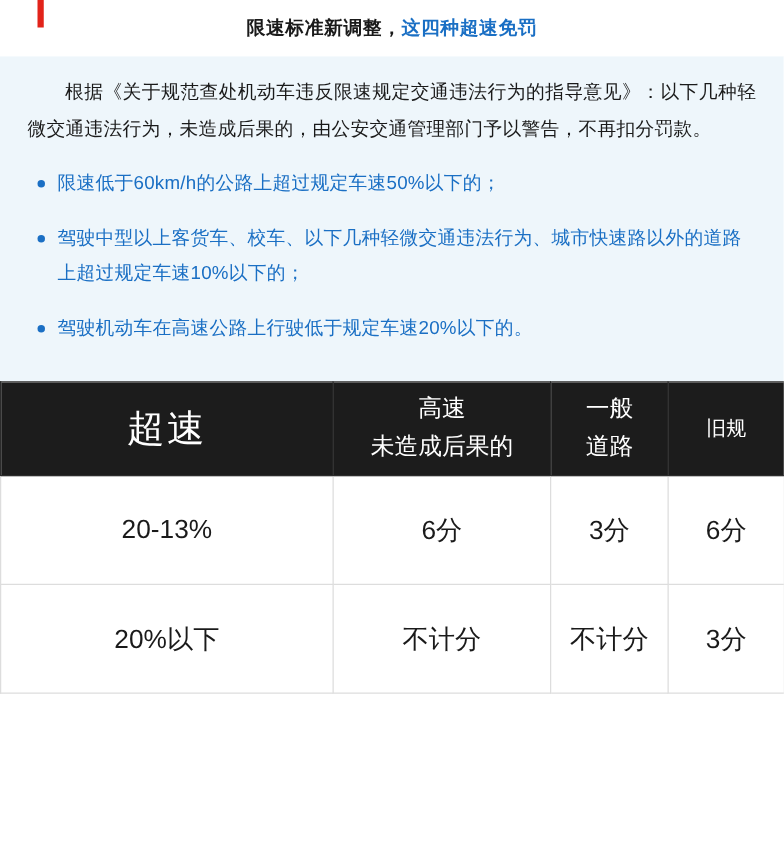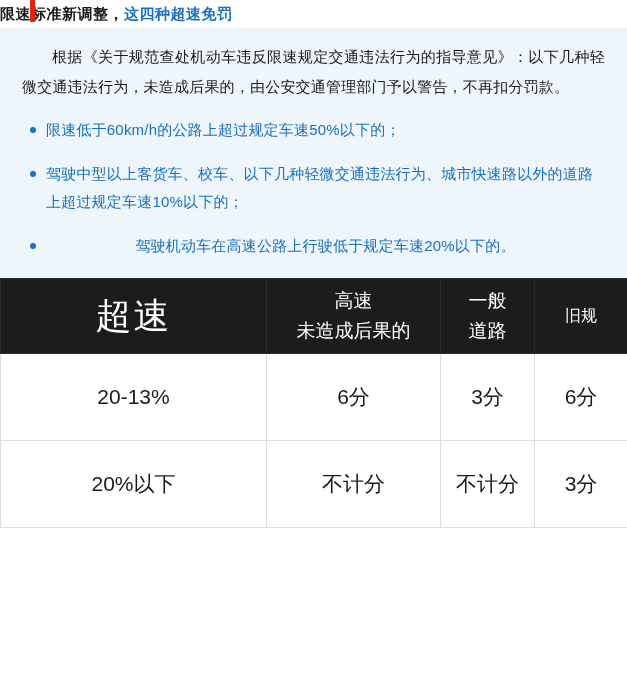--- a/index.html
+++ b/index.html
@@ -12,25 +12,25 @@
     height: 688px;
     font-family: "Liberation Sans", "DejaVu Sans", sans-serif;
     color: #1a1a1a;
     overflow: hidden;
     position: relative;
   }
 
   
   .header {
     position: relative;
-    height: 28px;
+    height: 45px;
     background: #ffffff;
     display: flex;
     align-items: center;
-    justify-content: flex-start;
+    justify-content: center;
   }
   .header .redbar {
     position: absolute;
     left: 30px;
     top: 0;
     width: 5px;
     height: 22px;
     background: #e2231a;
   }
   .header-title {
@@ -68,22 +68,21 @@
     position: relative;
     padding-left: 24px;
     margin-bottom: 16px;
     font-size: 15px;
     font-weight: normal;
     line-height: 28px;
     color: #1a6fc4;
     letter-spacing: 0.2px;
   }
   .bullet:last-child {
-    margin-bottom: 2px;
-    text-align: center;
+    margin-bottom: 12px;
   }
   .bullet .dot {
     position: absolute;
     left: 8px;
     top: 11px;
     width: 6px;
     height: 6px;
     border-radius: 50%;
     background: #1a6fc4;
   }
@@ -104,21 +103,21 @@
     vertical-align: middle;
   }
   table.speed-table thead th {
     background: #1c1c1c;
     color: #ffffff;
     border: 1px solid #2c2c2c;
     height: 72px;
     font-weight: normal;
   }
   .th-main {
-    font-size: 36px;
+    font-size: 30px;
     font-weight: bold;
     letter-spacing: 2px;
   }
   .th-two-line {
     font-size: 19px;
     line-height: 30px;
     font-weight: normal;
   }
   .th-one {
     font-size: 16px;

